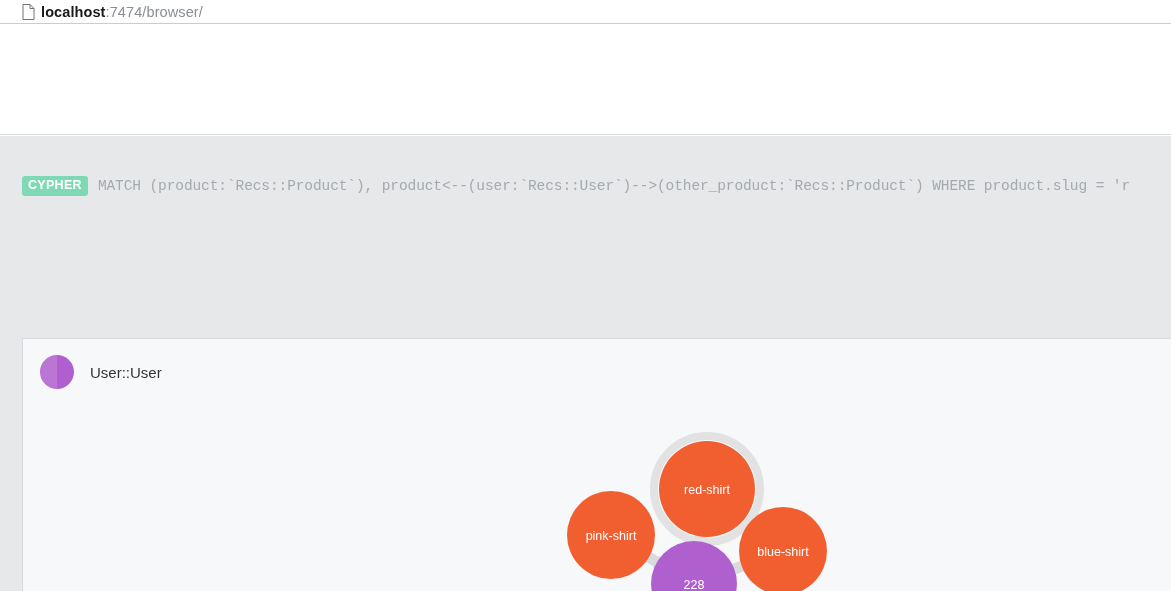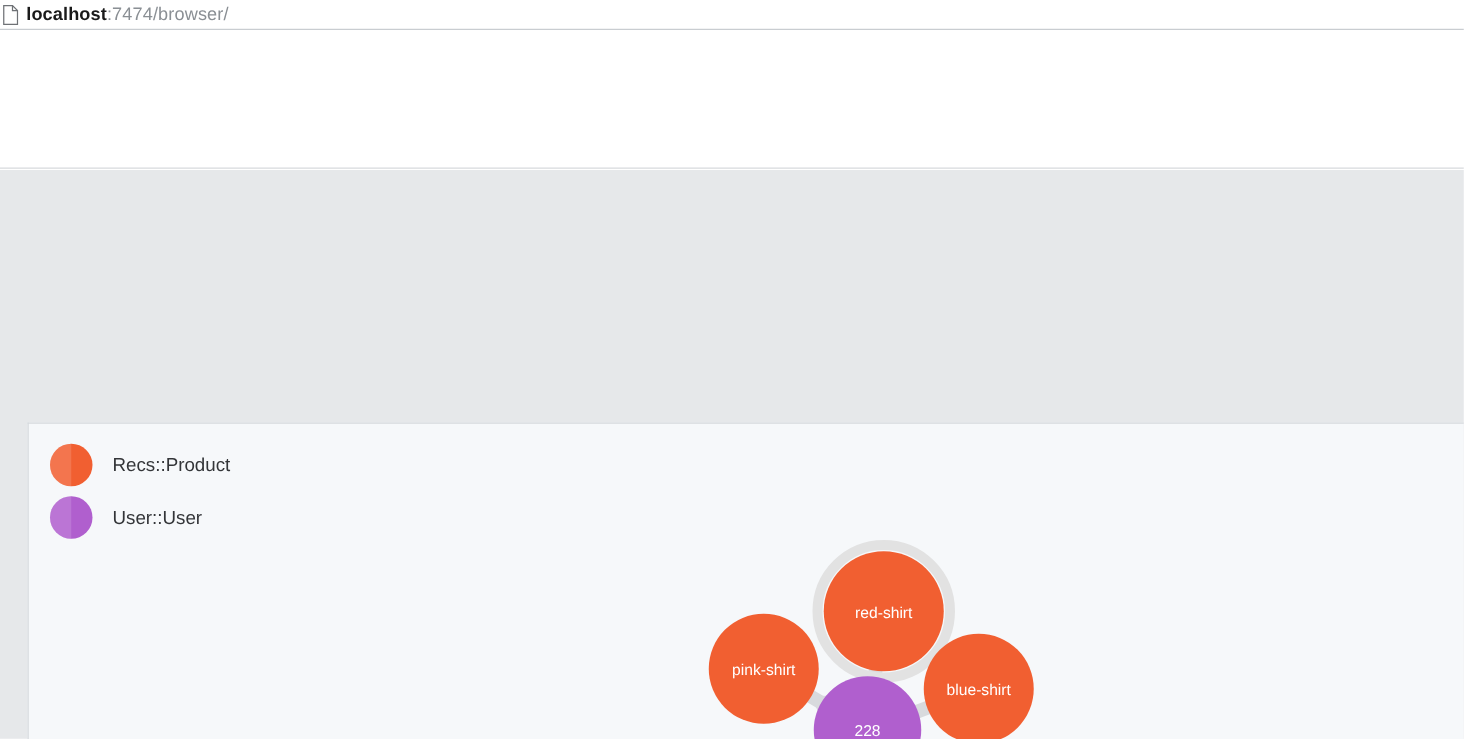--- a/index.html
+++ b/index.html
@@ -14,21 +14,21 @@
   
   #urlbar {
     position: absolute; left: 0; top: 0;
     width: 1171px; height: 24px;
     background: #ffffff;
     border-bottom: 1px solid #c9cdd1;
     display: flex; align-items: center;
   }
   #urlbar-inner {
     display: flex; align-items: center;
-    height: 24px; padding-left: 2px;
+    height: 24px; padding-left: 22px;
   }
   .page-icon {
     width: 13px; height: 16px;
     position: relative;
     margin-right: 6px;
     flex: 0 0 auto;
   }
   .page-icon svg { display: block; }
   .url-text {
     font-family: "Liberation Sans", sans-serif;
@@ -160,28 +160,28 @@
 
 <div id="editor">
   <div id="editor-code">
     <span class="ln"></span>
     
   </div>
 </div>
 
 <div id="resultband">
 
+  <div id="cypher-row">
+    <span id="cypher-badge">CYPHER</span>
+    <span id="cypher-query">MATCH (product:`Recs::Product`), product&lt;--(user:`Recs::User`)--&gt;(other_product:`Recs::Product`) WHERE product.slug = 'r</span>
+  </div>
 
   <div id="panel">
 
     <div id="legend">
-      <div class="legend-row">
-        <span class="legend-dot" style="background: rgb(241, 95, 49);"></span>
-        <span class="legend-label">Recs::Product</span>
-      </div>
       <div class="legend-row">
         <span class="legend-dot" style="background: rgb(176, 95, 206);"></span>
         <span class="legend-label">User::User</span>
       </div>
     </div>
 
     <svg id="graph" viewBox="0 0 1149 389">
       <g id="rel-layer">
           <line x1="676.5587220570121" y1="204.37856958337278" x2="677.7633850092059" y2="195.57526339426468" stroke="#d8dadd" stroke-width="11"></line>
           <polygon points="677.6278064224495,196.56602998979218 683.7914175588362,210.53062442570075 667.9391520303964,208.36136703759843" fill="#d8dadd"></polygon>

